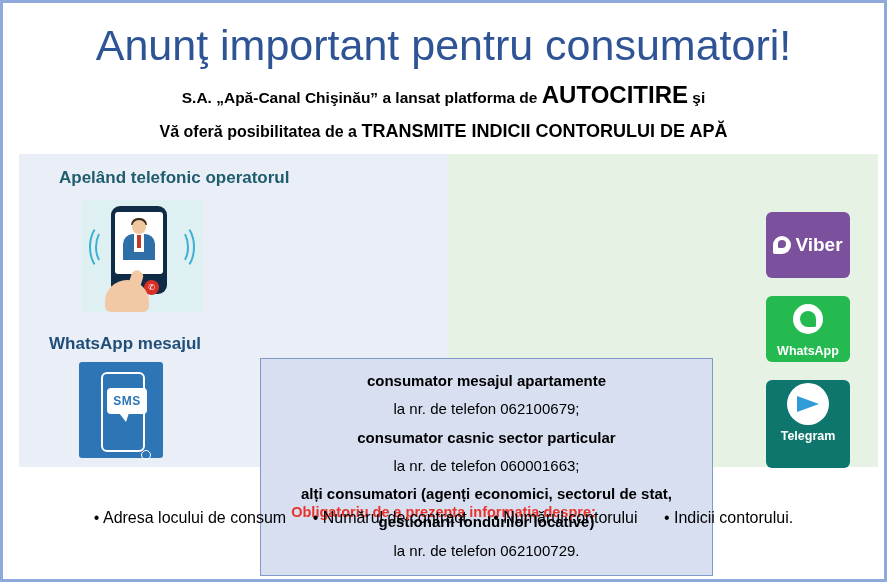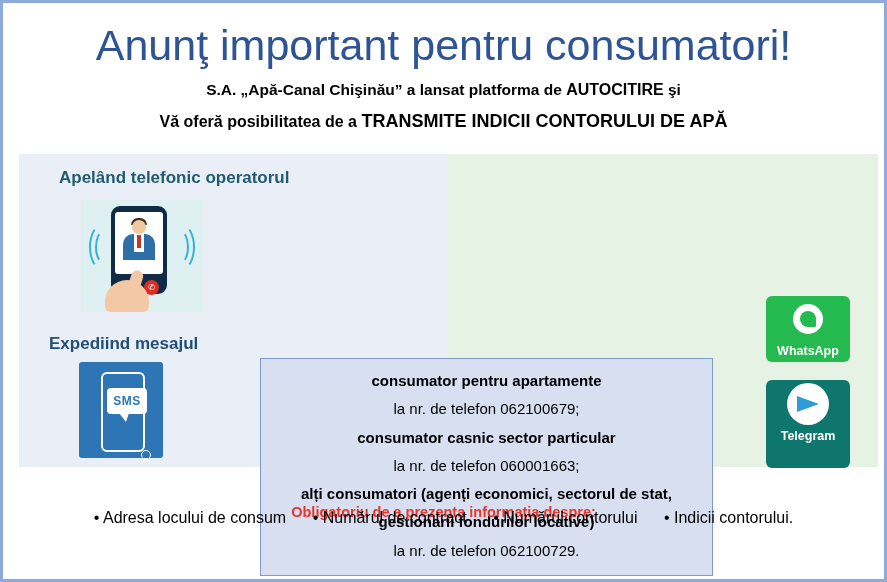--- a/index.html
+++ b/index.html
@@ -40,21 +40,21 @@
     white-space: nowrap;
   }
   .subtitle1, .subtitle2 {
     text-align: center;
     color: #000000;
     font-weight: bold;
     margin-top: 13px;
   }
   .subtitle1 { font-size: 15.5px; }
   .subtitle2 { font-size: 16px; margin-top: 12px; }
-  .big-word { font-size: 16px; font-weight: bold; }
+  .big-word { font-size: 24px; font-weight: bold; }
   .med-word { font-size: 18px; font-weight: bold; }
 
   
   .band {
     position: absolute;
     left: 10px;
     top: 145px;
     width: 859px;
     height: 313px;
   }
@@ -357,21 +357,21 @@
 
     <div class="subtitle2">
       <span>Vă oferă posibilitatea de a </span><span class="med-word">TRANSMITE INDICII CONTORULUI DE APĂ</span>
     </div>
 
     <div class="band">
       <div class="band-left"></div>
       <div class="band-right"></div>
 
       <div class="hdr hdr-phone">Apelând telefonic operatorul</div>
-      <div class="hdr hdr-sms">Expediind mesajul</div>
+      <div class="hdr hdr-sms">WhatsApp mesajul</div>
 
       <div class="illus-phone">
         <div class="wave wave-l2"></div>
         <div class="wave wave-l1"></div>
         <div class="wave wave-r2"></div>
         <div class="wave wave-r1"></div>
         <div class="phone-body">
           <div class="phone-screen">
             <div class="op-hair"></div>
             <div class="op-head"></div>
@@ -388,29 +388,32 @@
 
       <div class="illus-sms">
         <div class="sms-phone">
           <div class="sms-bubble">SMS</div>
           <div class="sms-tail"></div>
           <div class="sms-home"></div>
         </div>
       </div>
 
       <div class="infobox">
-        <div class="line b">consumator pentru apartamente</div>
+        <div class="line b">consumator mesajul apartamente</div>
         <div class="line">la nr. de telefon 062100679;</div>
         <div class="line b">consumator casnic sector particular</div>
         <div class="line">la nr. de telefon 060001663;</div>
         <div class="line b">alți consumatori (agenți economici, sectorul de stat,</div>
         <div class="line b">gestionarii fondurilor locative)</div>
         <div class="line">la nr. de telefon 062100729.</div>
       </div>
 
+      <div class="logo viber">
+        <span class="glyph"></span><span>Viber</span>
+      </div>
 
       <div class="logo whatsapp">
         <div class="wa-circle"></div>
         <div class="wa-label">WhatsApp</div>
       </div>
 
       <div class="logo telegram">
         <div class="tg-circle"></div>
         <div class="tg-label">Telegram</div>
       </div>

